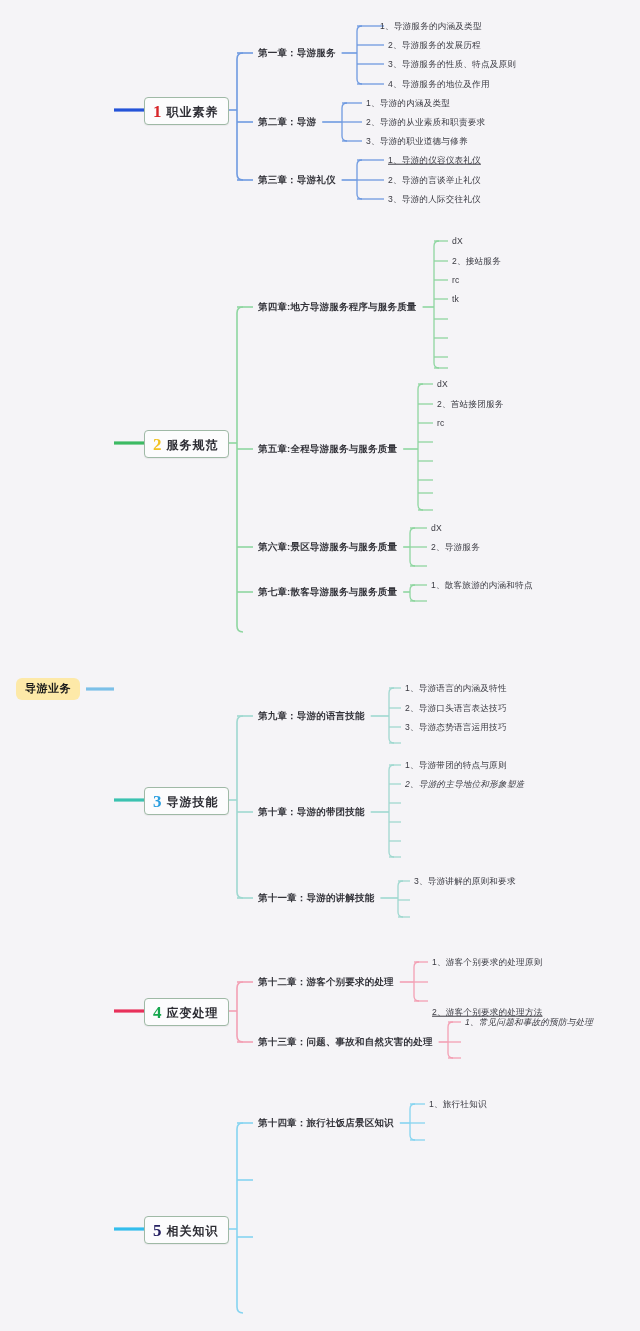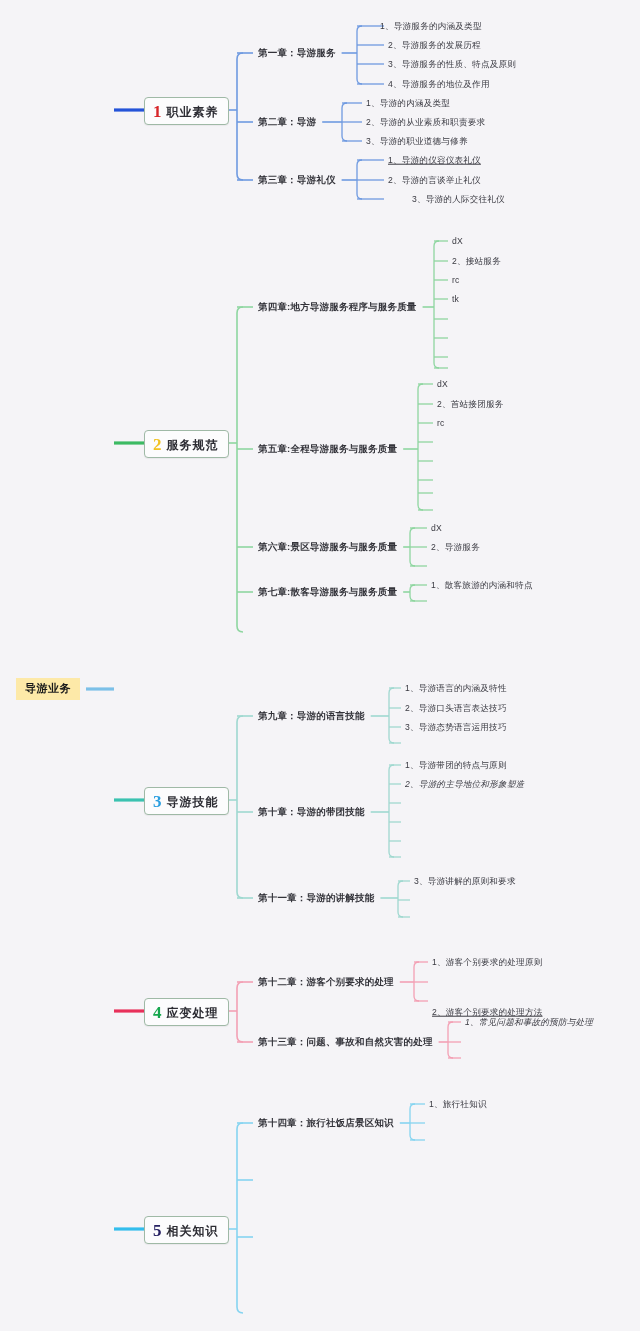--- a/index.html
+++ b/index.html
@@ -22,21 +22,21 @@
     white-space:nowrap;
     line-height:1;
   }
   
   .root-node{
     background:#fde9a8;
     color:#1a1a1a;
     font-weight:bold;
     font-size:11px;
     padding:5px 9px 6px 9px;
-    border-radius:0;
+    border-radius:6px;
     letter-spacing:.5px;
   }
   
   .sec-node{
     background:#fcfcfd;
     border:1px solid #9fb9a6;
     border-radius:4px;
     padding:4px 9px 5px 8px;
     display:flex;
     align-items:baseline;
@@ -215,21 +215,21 @@
       <div class="node leaf-node" style="left: 388px; top: 45px;">2、导游服务的发展历程</div>
       <div class="node leaf-node" style="left: 388px; top: 64px;">3、导游服务的性质、特点及原则</div>
       <div class="node leaf-node" style="left: 388px; top: 84px;">4、导游服务的地位及作用</div>
       <div class="node ch-node" style="left: 258px; top: 122px;">第二章：导游</div>
       <div class="node leaf-node" style="left: 366px; top: 103px;">1、导游的内涵及类型</div>
       <div class="node leaf-node" style="left: 366px; top: 122px;">2、导游的从业素质和职责要求</div>
       <div class="node leaf-node" style="left: 366px; top: 141px;">3、导游的职业道德与修养</div>
       <div class="node ch-node" style="left: 258px; top: 180px;">第三章：导游礼仪</div>
       <div class="node leaf-node" style="left: 388px; top: 160px; text-decoration: underline;">1、导游的仪容仪表礼仪</div>
       <div class="node leaf-node" style="left: 388px; top: 180px;">2、导游的言谈举止礼仪</div>
-      <div class="node leaf-node" style="left: 388px; top: 199px; margin-left: 24px;">3、导游的人际交往礼仪</div>
+      <div class="node leaf-node" style="left: 388px; top: 199px;">3、导游的人际交往礼仪</div>
       <div class="node sec-node" style="left: 144px; top: 430px;">
         <span class="sec-num" style="color: rgb(241, 194, 34);">2</span>
         <span class="sec-label">服务规范</span>
       </div>
       <div class="node ch-node" style="left: 258px; top: 307px;">第四章:地方导游服务程序与服务质量</div>
       <div class="node leaf-node" style="left: 452px; top: 241px;">dX</div>
       <div class="node leaf-node" style="left: 452px; top: 261px;">2、接站服务</div>
       <div class="node leaf-node" style="left: 452px; top: 280px;">rc</div>
       <div class="node leaf-node" style="left: 452px; top: 299px;">tk</div>
       <div class="node ch-node" style="left: 258px; top: 449px;">第五章:全程导游服务与服务质量</div>

